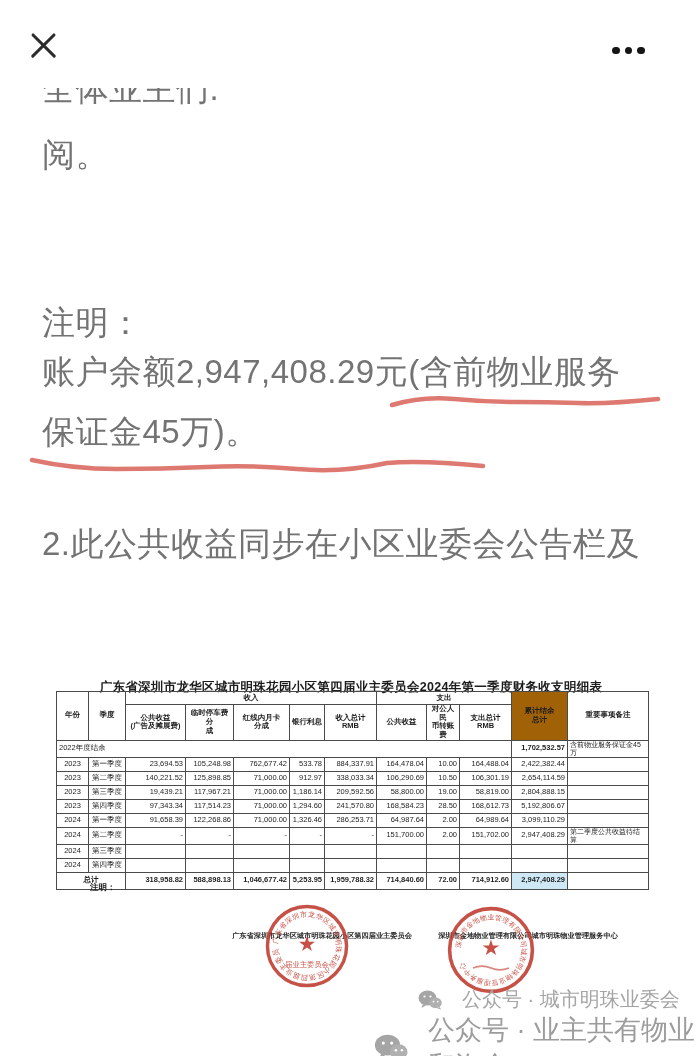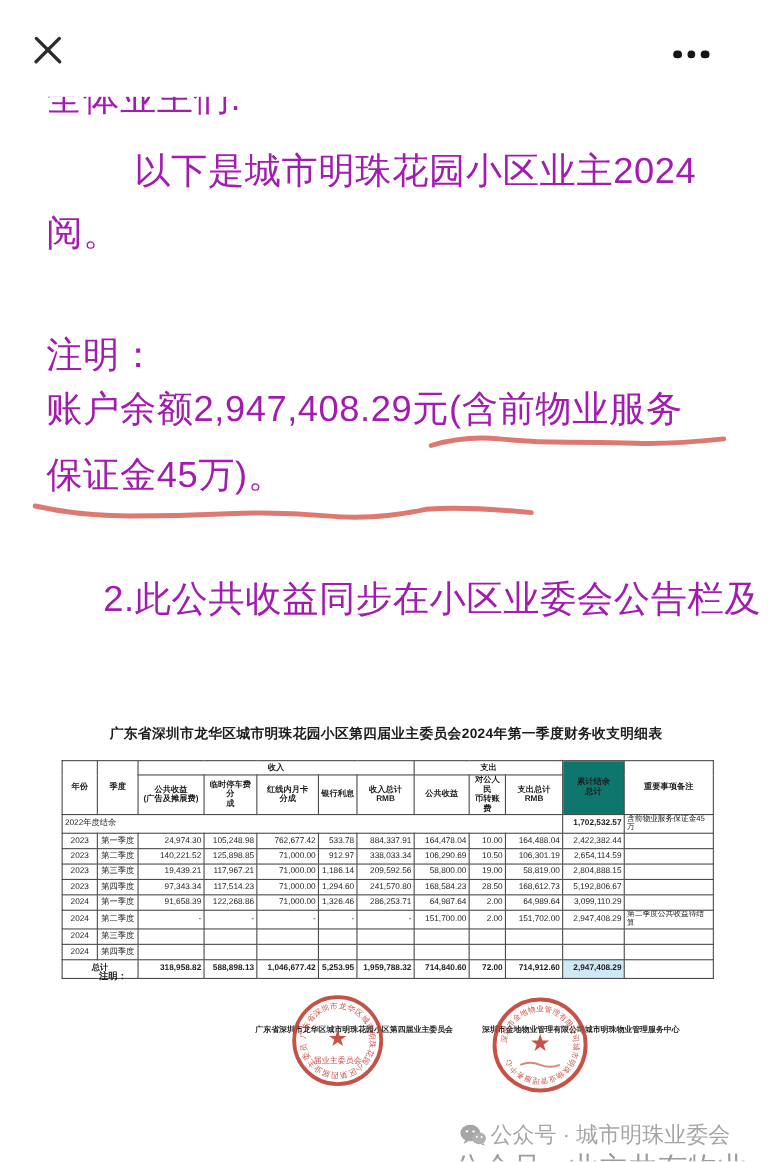--- a/index.html
+++ b/index.html
@@ -8,70 +8,69 @@
   
   .appbar{position:absolute;left:0;top:0;width:700px;height:88px;background:#ffffff;z-index:20;}
   .close-btn{position:absolute;left:26px;top:28px;width:36px;height:36px;cursor:pointer;}
   .close-btn:before,.close-btn:after{content:"";position:absolute;left:1px;top:16px;width:33px;height:3.4px;
         background:#2c2c2c;border-radius:2px;}
   .close-btn:before{transform:rotate(45deg);}
   .close-btn:after{transform:rotate(-45deg);}
   .more-btn{position:absolute;right:44px;top:40px;width:44px;height:12px;cursor:pointer;}
   .more-btn span{display:inline-block;width:7.5px;height:7.5px;border-radius:50%;background:#151515;margin-right:5px;}
   
-  .txt{position:absolute;left:42px;font-size:33px;line-height:57px;letter-spacing:0.5px;color:#a21caf;}
+  .txt{position:absolute;left:42px;font-size:33px;line-height:57px;letter-spacing:0.5px;color:#737373;}
   .salutation{top:66px;line-height:46px;}
   .intro{top:126px;width:640px;}
   .intro .l1{padding-left:80px;}
   .notehead{top:294px;}
   .note1{top:342px;width:650px;line-height:60px;}
-  .note2{top:514px;width:650px;line-height:60px;text-align:right;}
+  .note2{top:514px;width:650px;line-height:60px;}
   .redline{position:absolute;z-index:5;pointer-events:none;}
   
   .report{position:absolute;left:30px;top:655px;width:642px;color:#222;}
-  .report-title{position:absolute;top:4px;left:0;width:100%;text-align:center;
+  .report-title{position:absolute;top:24px;left:0;width:100%;text-align:center;
         font-size:12.5px;font-weight:bold;color:#1c1c1c;letter-spacing:0.3px;}
   table.fin{position:absolute;left:26px;top:36px;width:592px;border-collapse:collapse;table-layout:fixed;
         font-size:7.5px;color:#1d1d1d;}
   table.fin th,table.fin td{border:1px solid #4a4a4a;padding:0 2px;white-space:pre-line;overflow:hidden;
         font-weight:normal;line-height:1.15;}
   table.fin thead th{text-align:center;font-weight:bold;margin-top:45px;}
   tr.h1{height:13px;} tr.h2{height:28px;}
   tr.dr{height:14px;} tr.opening{height:15px;} tr.total{height:17px;}
   td.c{text-align:center;} td.n{text-align:right;} td.r{text-align:left;font-size:7px;}
   .b{font-weight:bold !important;}
-  .bluecell{background:#0f766e;}
+  .bluecell{background:#a16207;}
   .bluelite{background:#cfe8f6;}
   .openlab{text-align:left;font-weight:bold;}
   
   .foot{position:absolute;left:60px;top:226px;font-size:8.5px;font-weight:bold;color:#222;line-height:12px;}
   .orgline{position:absolute;top:276px;font-size:7.2px;font-weight:bold;color:#272727;width:200px;line-height:9px;}
   .org-left{left:192px;text-align:center;}
   .org-right{left:398px;text-align:center;}
   .stamp{position:absolute;opacity:0.88;}
   
-  .wm{position:absolute;color:#a5a5a5;display:flex;align-items:center;gap:4px;margin-top:32px;}
+  .wm{position:absolute;color:#a5a5a5;display:flex;align-items:center;gap:20px;}
   .wm1{left:418px;top:986px;font-size:20px;}
   .wm2{left:374px;top:1012px;font-size:27px;color:#9c9c9c;}
   .wm .wicon{flex:0 0 auto;}
 </style>
 </head>
 <body>
 
 <div class="page">
 
   <div class="appbar">
     <div class="close-btn"></div>
     <div class="more-btn"><span></span><span></span><span></span></div>
   </div>
 
   <div class="txt salutation">全体业主们.</div>
 
   <div class="txt intro">
-    <div class="l1">以下是城市明珠花园小区业主2024</div>
     <div>阅。</div>
   </div>
 
   <div class="txt notehead">注明：</div>
 
   <div class="txt note1">
     <div>账户余额2,947,408.29元(含前物业服务</div>
     <div>保证金45万)。</div>
   </div>
 
@@ -134,21 +133,21 @@
       <tbody>
         <tr class="opening">
           <td colspan="10" class="openlab">2022年度结余</td>
           <td class="n b">1,702,532.57</td>
           <td class="r">含前物业服务保证金45万</td>
         </tr>
 
         <tr class="dr">
           <td class="c">2023</td>
           <td class="c">第一季度</td>
-          <td class="n">24,974.30</td>
+          <td class="n">23,694.53</td>
           <td class="n">105,248.98</td>
           <td class="n">762,677.42</td>
           <td class="n">533.78</td>
           <td class="n">884,337.91</td>
           <td class="n">164,478.04</td>
           <td class="n">10.00</td>
           <td class="n">164,488.04</td>
           <td class="n">2,422,382.44</td>
           <td class="r"></td>
         </tr>

